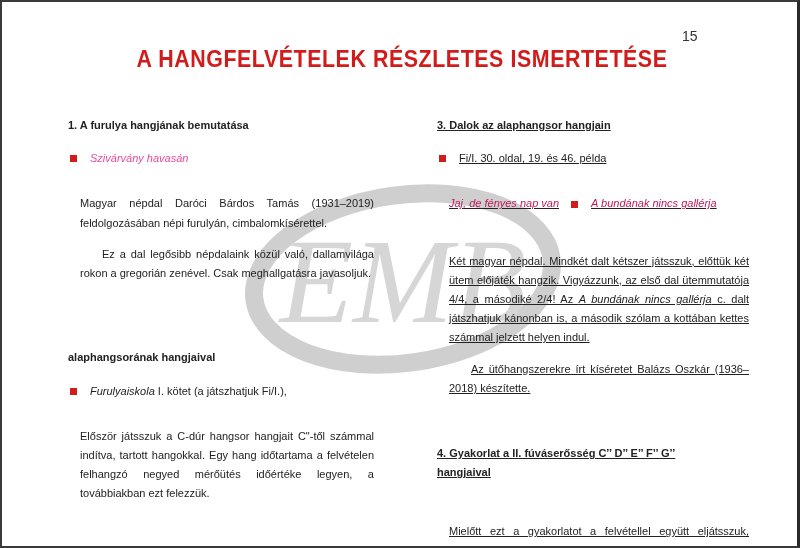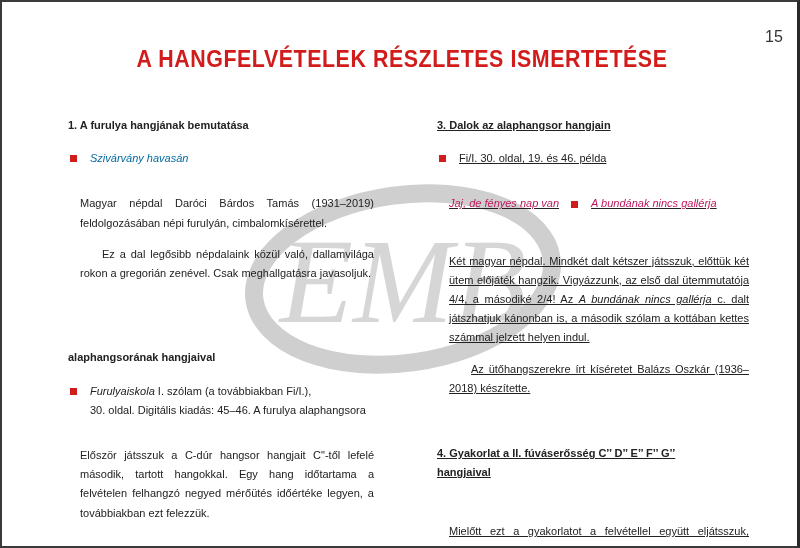--- a/index.html
+++ b/index.html
@@ -8,37 +8,37 @@
     font-family: "DejaVu Sans", "Liberation Sans", sans-serif;
   }
   .page {
     position: relative; width: 800px; height: 548px; box-sizing: border-box;
     border-top: 2px solid #3a3a3a; border-left: 2px solid #3a3a3a;
     border-right: 3px solid #2a2a2a; border-bottom: 2px solid #3a3a3a;
     background: #fff; overflow: hidden;
   }
   .watermark { position: absolute; left: 236px; top: 180px; width: 330px; height: 195px; pointer-events: none; z-index: 0; }
   .page-number {
-    position: absolute; top: 26px; left: 763px; font-size: 16px; color: #333;
+    position: absolute; top: 26px; left: 680px; font-size: 14px; color: #333;
     font-family: "Liberation Sans", sans-serif;
   }
   .title {
     position: absolute; top: 44px; left: 0; width: 800px; text-align: center;
     font-family: "Liberation Sans", sans-serif; font-weight: bold; font-size: 23px;
     color: #d21c1c; letter-spacing: 0.6px; transform: scaleX(0.93); transform-origin: 400px 0;
   }
   .col { position: absolute; top: 114px; z-index: 1; }
   .col.left { left: 66px; width: 318px; }
   .col.right { left: 435px; width: 324px; text-decoration: underline; }
   .col, .col p {
     font-family: "Liberation Sans", sans-serif; font-size: 11px; line-height: 19.2px; color: #222;
   }
   .heading { font-weight: bold; font-size: 13.6px; color: #1e1e1e; margin: 0; }
   .bullet-row { position: relative; padding-left: 22px; color: #d21c1c; margin: 0; }
-  .bullet-row.black { color: #0369a1; }
+  .bullet-row.black { color: #ec4899; }
   .sq { position: absolute; left: 2px; top: 6px; width: 7px; height: 7px; background: #d21c1c; display: inline-block; }
   .sq-inline { position: relative; display: inline-block; width: 7px; height: 7px; background: #d21c1c; margin: 0 13px 1px 12px; vertical-align: middle; }
   .it { font-style: italic; }
   p { margin: 12px; }
   .justify { text-align: justify; }
   .indent { text-indent: 22px; }
   .gap-s { height: 14px; }
   .gap-l { height: 34px; }
 </style>
 </head>
@@ -66,25 +66,24 @@
     <p class="justify indent">Ez a dal legősibb népdalaink közül való, dallamvilága rokon a gregorián zenével. Csak meghallgatásra javasoljuk.</p>
 
     <div class="gap-l"></div>
     <p class="heading">
       <br>
       <span>alaphangsorának hangjaival</span>
     </p>
     <div class="gap-s"></div>
     <p class="bullet-row">
       <span class="sq"></span>
-      <span class="it">Furulyaiskola</span><span> I. szólam (a továbbiakban Fi/I.),</span><br>
-      <span>30. oldal. Digitális kiadás: 45–46. A furulya alaphangsora</span>
+      <span class="it">Furulyaiskola</span><span> I. kötet (a játszhatjuk Fi/I.),</span><br>
     </p>
     <div class="gap-s"></div>
-    <p class="justify">Először játsszuk a C-dúr hangsor hangjait C"-től lefelé második, tartott hangokkal. Egy hang időtartama a felvételen felhangzó negyed mérőütés időértéke legyen, a továbbiakban ezt felezzük.</p>
+    <p class="justify">Először játsszuk a C-dúr hangsor hangjait C"-től számmal indítva, tartott hangokkal. Egy hang időtartama a felvételen felhangzó negyed mérőütés időértéke legyen, a továbbiakban ezt felezzük.</p>
   </div>
 
   <div class="col right">
     <p class="heading">3. Dalok az alaphangsor hangjain</p>
     <div class="gap-s"></div>
     <p class="bullet-row">
       <span class="sq"></span>
       <span>Fi/I. 30. oldal, 19. és 46. példa</span>
     </p>
     <div class="gap-s"></div>

